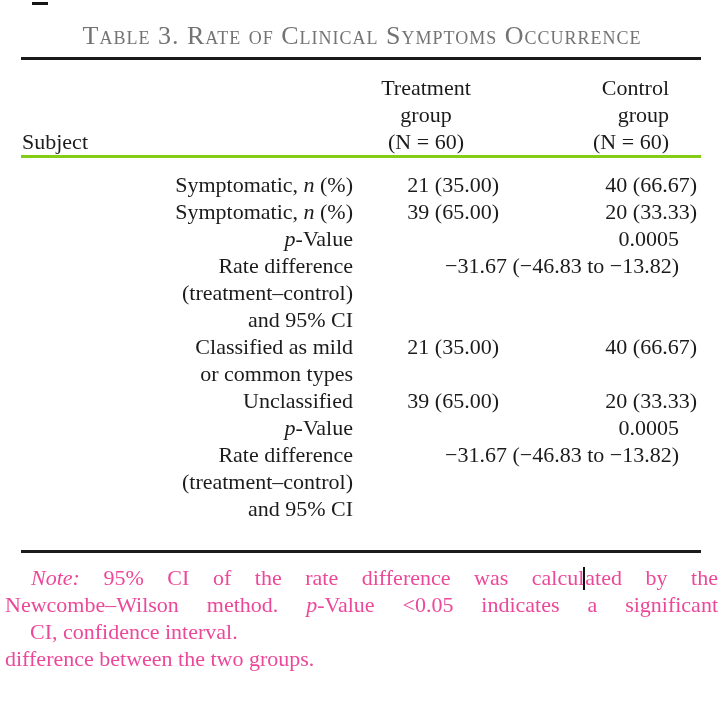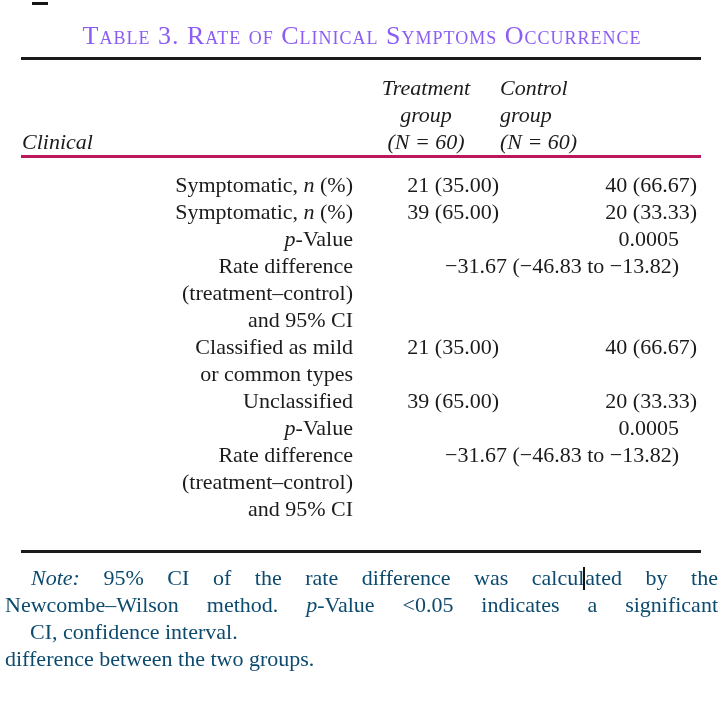--- a/index.html
+++ b/index.html
@@ -15,63 +15,62 @@
     position:absolute; left:32px; top:2px;
     width:16px; height:3px; background:#161616;
   }
   .caption {
     padding-top:21px;
     text-align:center;
     font-variant:small-caps;
     font-size:26px;
     line-height:29px;
     letter-spacing:1px;
-    color:#8b5cf6;
+    color:#737373;
   }
   table.tbl {
     margin:7px 0 0 21px;
     width:680px;
     border-collapse:collapse;
     table-layout:fixed;
     font-size:22px;
     border-top:3px solid #1b1b1b;
     border-bottom:3px solid #1b1b1b;
   }
   col.c1col { width:332px; }
   col.c2col { width:146px; }
   col.c3col { width:202px; }
   thead td {
-    border-bottom:3px solid #be185d;
-    font-style:italic;
+    border-bottom:3px solid #84cc16;
     line-height:27px;
     padding-top:14px;
     padding-bottom:0;
     vertical-align:bottom;
   }
   thead td.c2 { text-align:center; }
-  thead td.c3 { text-align:left; padding-right:32px; }
+  thead td.c3 { text-align:right; padding-right:32px; }
   tbody td {
     line-height:27px;
     padding:0;
     vertical-align:top;
     text-align:right;
   }
   tbody tr.first td { padding-top:13px; }
   tbody tr.last  td { padding-bottom:28px; }
   td.c2 { text-align:right; }
   tbody td.c3 { text-align:right; padding-right:4px; }
   td.spanv { text-align:right; padding-right:22px; }
   .indent { padding-left:22px; }
   .it { font-style:italic; }
   .note {
     margin:11px 0 0 5px;
     width:713px;
     font-size:22px;
     line-height:27px;
-    color:#0c4a6e;
+    color:#ec4899;
   }
   .note-line { white-space:nowrap; }
   .jline { text-align:justify; text-align-last:justify; white-space:normal; }
   .indent1 { padding-left:26px; }
   .indent2 { padding-left:25px; }
   .text-cursor {
     display:inline-block;
     width:2px; height:23px;
     background:#111;
     vertical-align:-5px;
@@ -90,21 +89,21 @@
   </div>
 
   <table class="tbl">
     <colgroup>
       <col class="c1col">
         <col class="c2col">
         <col class="c3col">
     </colgroup>
     <thead>
       <tr>
-        <td class="c1">Clinical</td>
+        <td class="c1">Subject</td>
         <td class="c2">
           <div>Treatment</div>
           <div>group</div>
           <div>(N = 60)</div>
         </td>
         <td class="c3">
           <div>Control</div>
           <div>group</div>
           <div>(N = 60)</div>
         </td>

